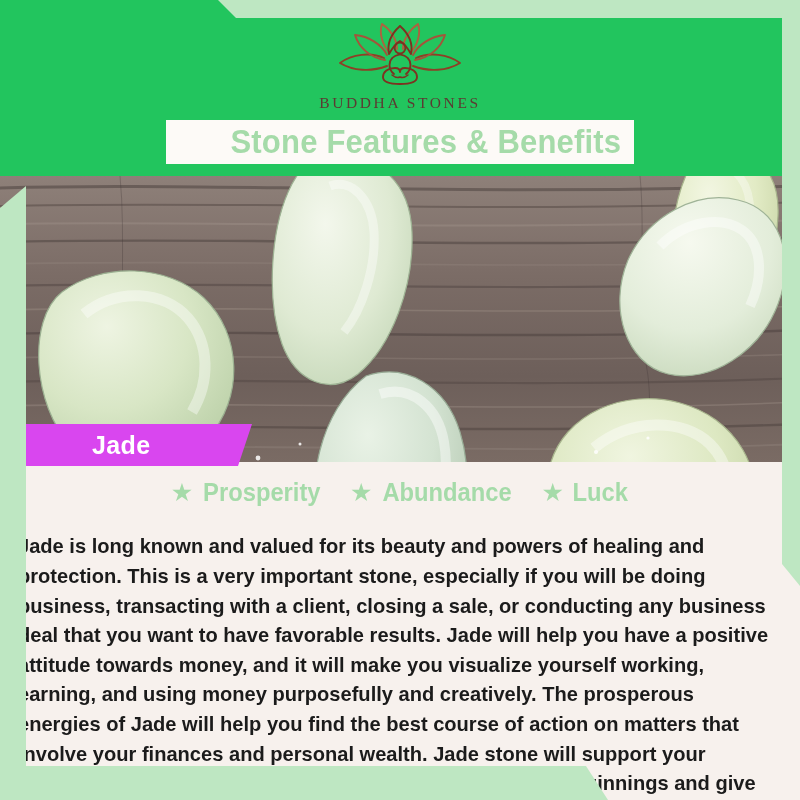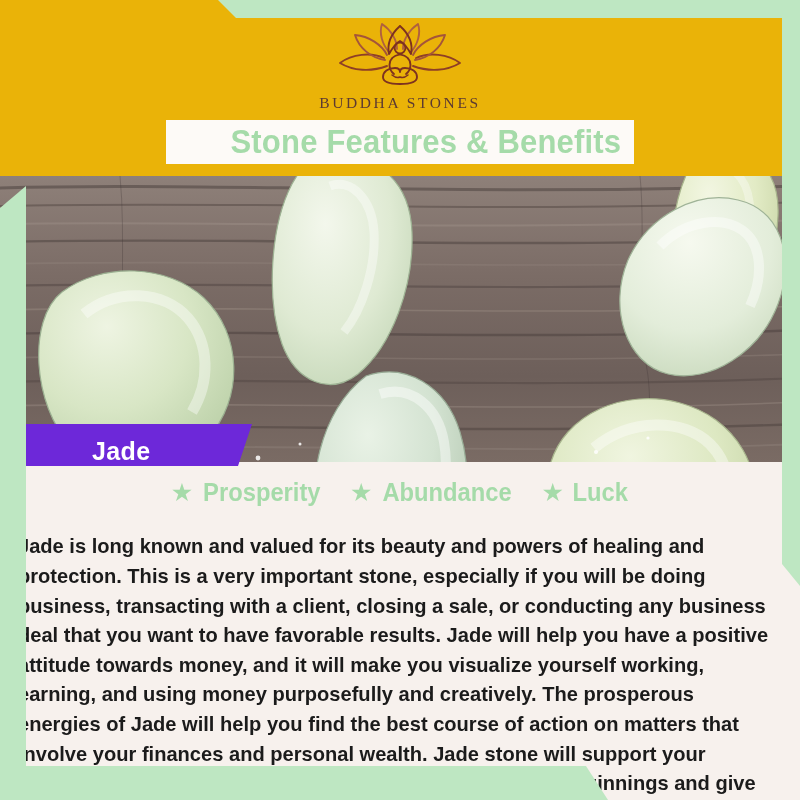--- a/index.html
+++ b/index.html
@@ -62,21 +62,21 @@
     bottom: 0;
     width: 608px;
     height: 34px;
     clip-path: polygon(0 0, calc(100% - 22px) 0, 100% 100%, 0 100%);
   }
 
   
   #header {
     position: relative;
     height: 176px;
-    background: #eab308;
+    background: #22c55e;
   }
 
   #logo-block {
     position: absolute;
     left: 0;
     right: 0;
     top: 22px;
     display: flex;
     flex-direction: column;
     align-items: center;
@@ -127,24 +127,24 @@
   }
   #photo svg { display: block; }
 
   
   #stone-label {
     position: absolute;
     left: 0;
     top: 424px;
     width: 252px;
     height: 42px;
-    background: #6d28d9;
+    background: #d946ef;
     clip-path: polygon(0 0, 100% 0, calc(100% - 14px) 100%, 0 100%);
     display: flex;
-    align-items: flex-end;
+    align-items: center;
   }
   #stone-label-text {
     margin-left: 92px;
     color: #ffffff;
     font-size: 25px;
     font-weight: 700;
     letter-spacing: 0.4px;
   }
 
   

